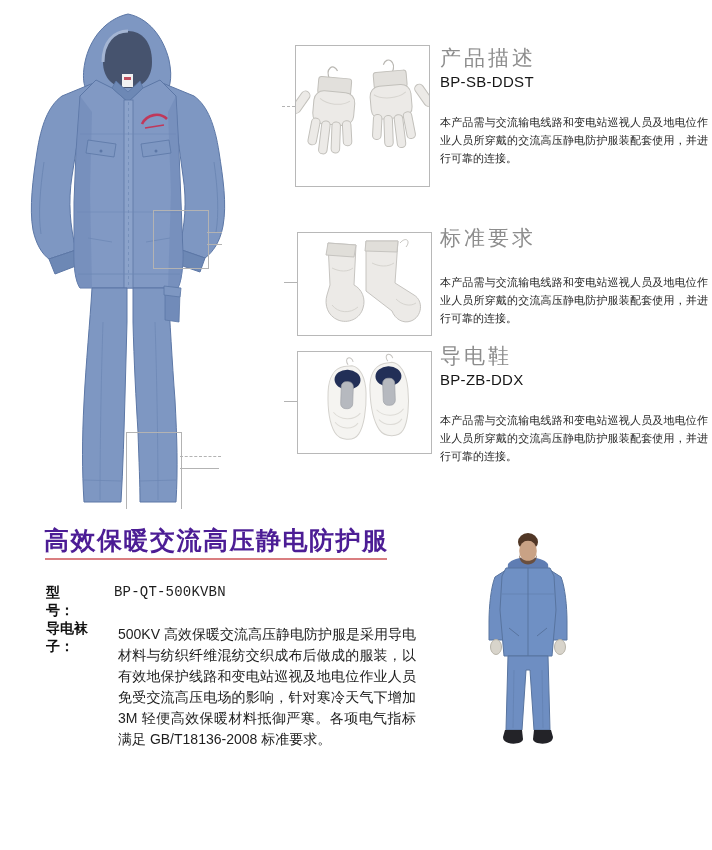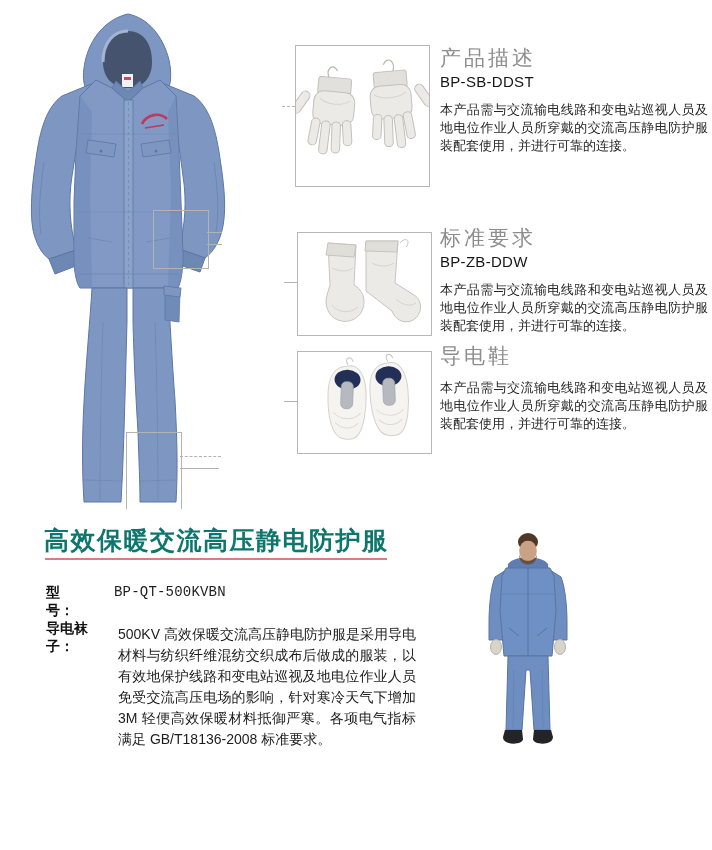--- a/index.html
+++ b/index.html
@@ -23,25 +23,25 @@
   #img-gloves{left:295px;top:45px;width:133px;height:140px;}
   #img-socks{left:297px;top:232px;width:133px;height:102px;}
   #img-shoes{left:297px;top:351px;width:133px;height:101px;}
   .acc-img svg{display:block;}
 
   
   .acc-text{position:absolute;left:440px;width:268px;}
   #text-1{top:46px;} #text-2{top:226px;} #text-3{top:344px;}
   .acc-title{font-size:21px;color:#8d8d8d;letter-spacing:3px;font-weight:500;line-height:24px;}
   .acc-model{font-size:15px;font-weight:400;color:#161616;letter-spacing:.3px;margin-top:3px;line-height:17px;}
-  .acc-desc{font-size:13px;line-height:18px;color:#272727;margin-top:11px;text-align:justify;font-family:Liberation Serif, serif;}
+  .acc-desc{font-size:11px;line-height:18px;color:#272727;margin-top:23px;text-align:justify;font-family:Liberation Serif, serif;}
 
   
   .sec-title{position:absolute;left:44px;top:525px;font-size:25px;font-weight:700;
-             color:#0f766e;letter-spacing:1.5px;line-height:30px;}
+             color:#4c1d95;letter-spacing:1.5px;line-height:30px;}
   .red-rule{position:absolute;left:45px;top:558px;width:342px;height:2px;background:#d97e80;}
   .specs{position:absolute;left:46px;top:584px;width:374px;font-size:14px;color:#1d1d1d;}
   .spec-row{display:flex;align-items:flex-start;}
   .spec-label{font-weight:700;width:68px;flex:none;line-height:17.5px;color:#111;}
   .spec-value{line-height:17.5px;letter-spacing:.2px;font-family:Liberation Mono, monospace;}
   .spec-desc{flex:1;}
   .spec-desc p{margin:4px;line-height:21px;text-align:justify;}
   .row-gap{height:1px;}
 
   .model-photo{left:478px;top:530px;width:160px;height:230px;}
@@ -194,25 +194,25 @@
   </svg>
 </div>
 
 <div class="acc-text" id="text-1">
   <div class="acc-title">产品描述</div>
   <div class="acc-model">BP-SB-DDST</div>
   <div class="acc-desc">本产品需与交流输电线路和变电站巡视人员及地电位作业人员所穿戴的交流高压静电防护服装配套使用，并进行可靠的连接。</div>
 </div>
 <div class="acc-text" id="text-2">
   <div class="acc-title">标准要求</div>
-  <div class="acc-model">BP-ZB-DDW</div>
   <div class="acc-desc">本产品需与交流输电线路和变电站巡视人员及地电位作业人员所穿戴的交流高压静电防护服装配套使用，并进行可靠的连接。</div>
 </div>
 <div class="acc-text" id="text-3">
   <div class="acc-title">导电鞋</div>
+  <div class="acc-model">BP-ZB-DDX</div>
   <div class="acc-desc">本产品需与交流输电线路和变电站巡视人员及地电位作业人员所穿戴的交流高压静电防护服装配套使用，并进行可靠的连接。</div>
 </div>
 
 <div class="sec-title">高效保暖交流高压静电防护服</div>
 <div class="red-rule"></div>
 
 <div class="specs">
   <div class="spec-row">
     <span class="spec-label">型　　号：</span>
     <span class="spec-value">BP-QT-500KVBN</span>

